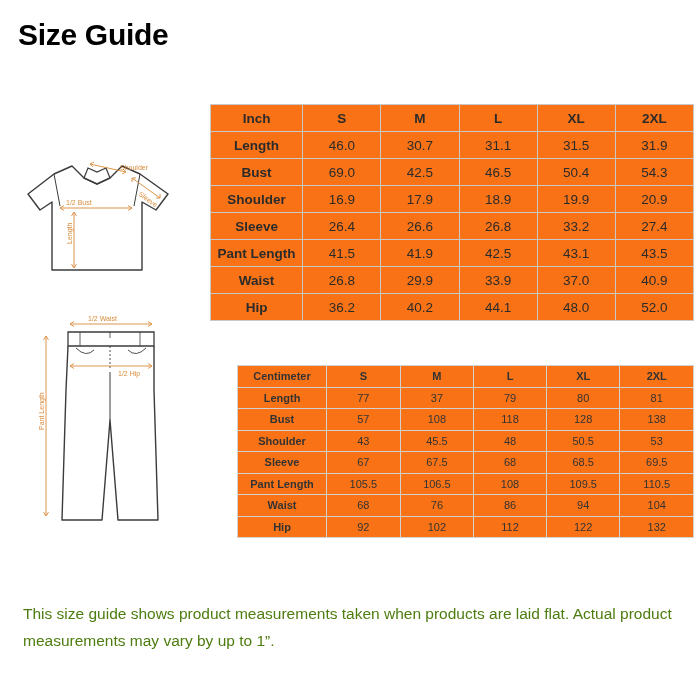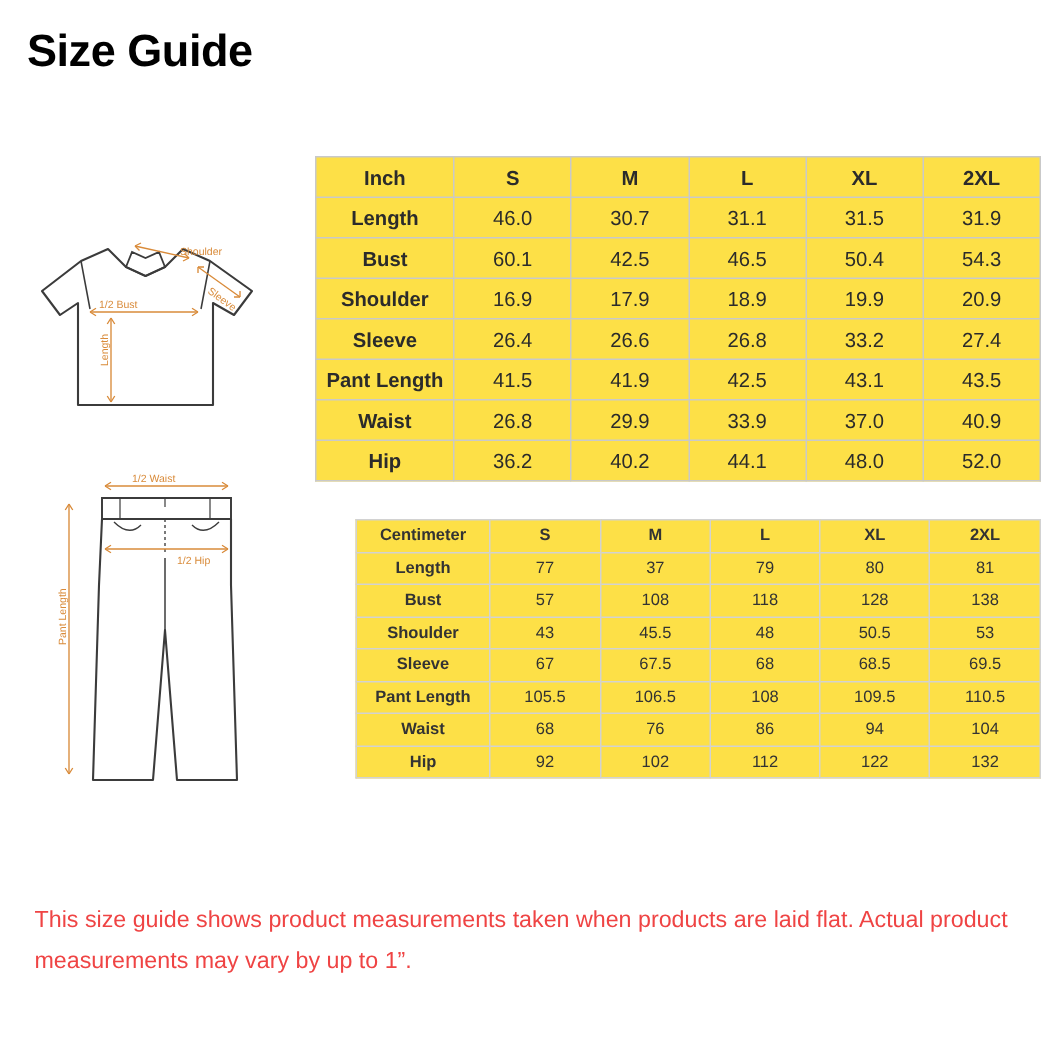--- a/index.html
+++ b/index.html
@@ -35,26 +35,26 @@
   #shirt-fig { position: absolute; left: 6px; top: 55px; }
   #pants-fig { position: absolute; left: 18px; top: 215px; }
 
   
   .table-wrap {
     position: absolute;
     left: 210px;
     width: 484px;
   }
   #table-inch-wrap { top: 104px; }
-  #table-cm-wrap  { top: 346px; padding-left: 27px; }
+  #table-cm-wrap  { top: 365px; padding-left: 27px; }
 
   table {
     border-collapse: collapse;
     width: 100%;
-    background: #fde047;
+    background: #f97316;
   }
   table.inch td, table.inch th {
     border: 1px solid #c9c9c9;
     height: 27px;
     text-align: center;
     font-size: 13.5px;
     color: #2b2b2b;
   }
   table.inch th { font-weight: bold; }
   table.inch td.rowhead { font-weight: bold; }
@@ -73,21 +73,21 @@
   col.size  { width: 78px; }
 
   
   #footnote {
     position: absolute;
     left: 23px;
     top: 600px;
     width: 660px;
     font-size: 15.5px;
     line-height: 27px;
-    color: #ef4444;
+    color: #4d7c0f;
   }
 
   .annot { font-size: 7px; fill: #d98b3a; }
 </style>
 </head>
 <body>
 
 <div id="title">Size Guide</div>
 
 <div id="diagrams">
@@ -179,21 +179,21 @@
       <tr>
         <td class="rowhead">Length</td>
         <td>46.0</td>
         <td>30.7</td>
         <td>31.1</td>
         <td>31.5</td>
         <td>31.9</td>
       </tr>
       <tr>
         <td class="rowhead">Bust</td>
-        <td>60.1</td>
+        <td>69.0</td>
         <td>42.5</td>
         <td>46.5</td>
         <td>50.4</td>
         <td>54.3</td>
       </tr>
       <tr>
         <td class="rowhead">Shoulder</td>
         <td>16.9</td>
         <td>17.9</td>
         <td>18.9</td>

